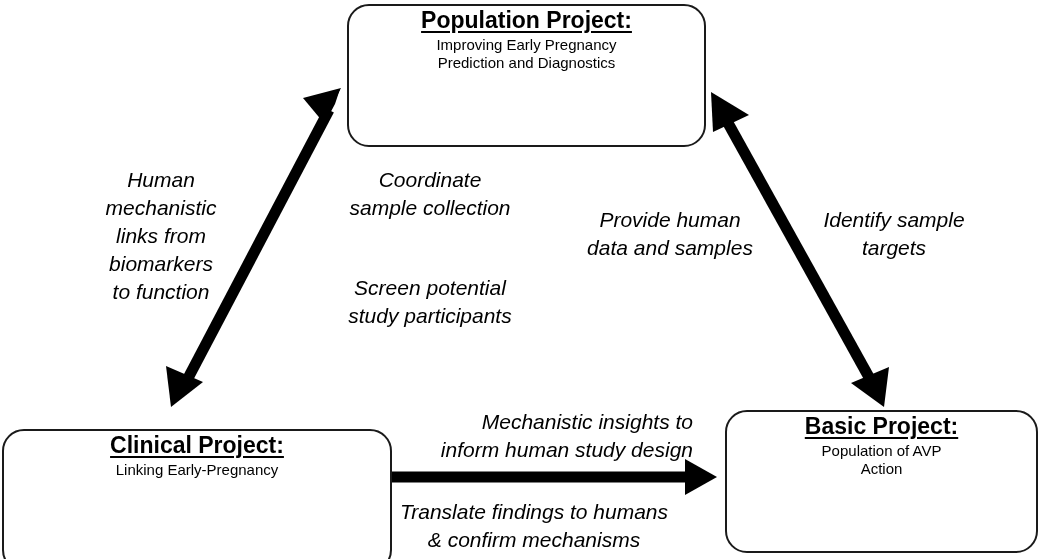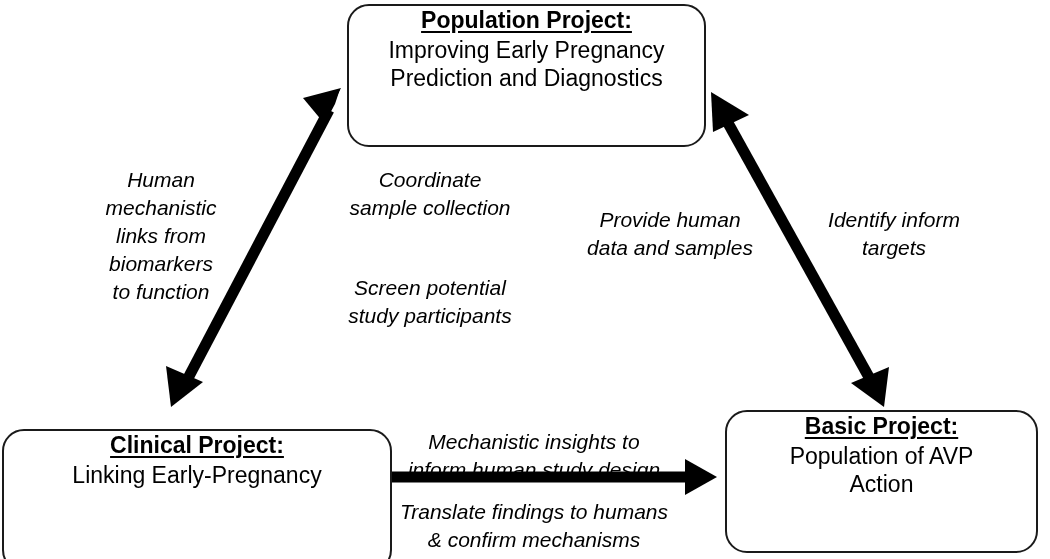--- a/index.html
+++ b/index.html
@@ -31,21 +31,21 @@
   .node-title {
     font-weight: bold;
     font-size: 23px;
     text-decoration: underline;
     text-underline-offset: 3px;
     color: #000000;
     white-space: nowrap;
     margin-bottom: 1px;
   }
   .node-line {
-    font-size: 23px;
+    font-size: 15px;
     color: #000000;
     white-space: nowrap;
   }
   #box-population {
     left: 347px;
     top: 4px;
     width: 359px;
     height: 143px;
   }
   #box-clinical {
@@ -90,22 +90,23 @@
     top: 206px;
     width: 200px;
   }
   #label-identify-targets {
     left: 806px;
     top: 206px;
     width: 176px;
   }
   #label-mechanistic-insights {
     left: 375px;
-    top: 428px;
+    top: 408px;
     width: 318px;
+    text-align: right;
   }
   #label-translate-findings {
     left: 369px;
     top: 498px;
     width: 330px;
   }
   #arrow-layer {
     position: absolute;
     left: 0;
     top: 0;
@@ -163,20 +164,20 @@
 mechanistic
 links from
 biomarkers
 to function</div>
   <div class="edge-label" id="label-coordinate-sample">Coordinate
 sample collection</div>
   <div class="edge-label" id="label-screen-participants">Screen potential
 study participants</div>
   <div class="edge-label" id="label-provide-human">Provide human
 data and samples</div>
-  <div class="edge-label" id="label-identify-targets">Identify inform
+  <div class="edge-label" id="label-identify-targets">Identify sample
 targets</div>
   <div class="edge-label" id="label-mechanistic-insights">Mechanistic insights to
 inform human study design</div>
   <div class="edge-label" id="label-translate-findings">Translate findings to humans
 &amp; confirm mechanisms</div>
 
 </div>
 
 </body></html>

